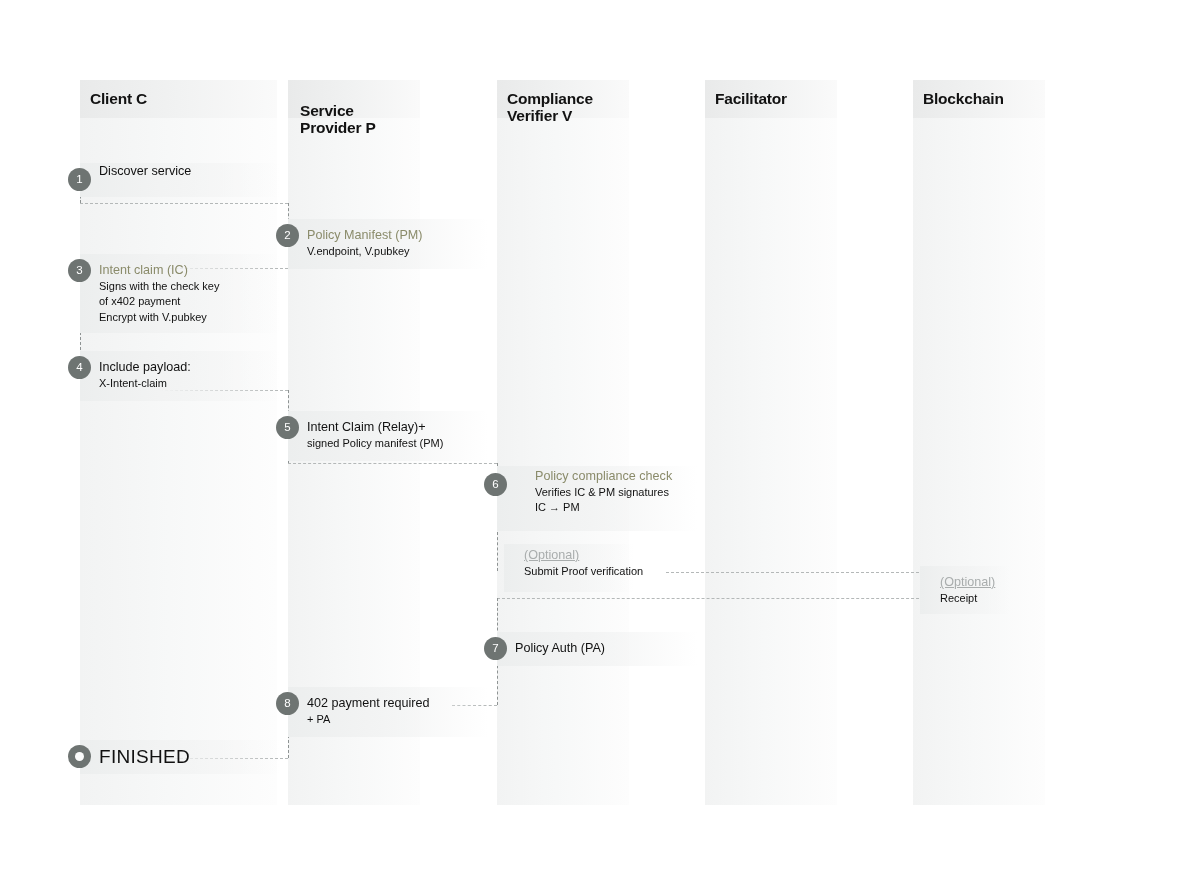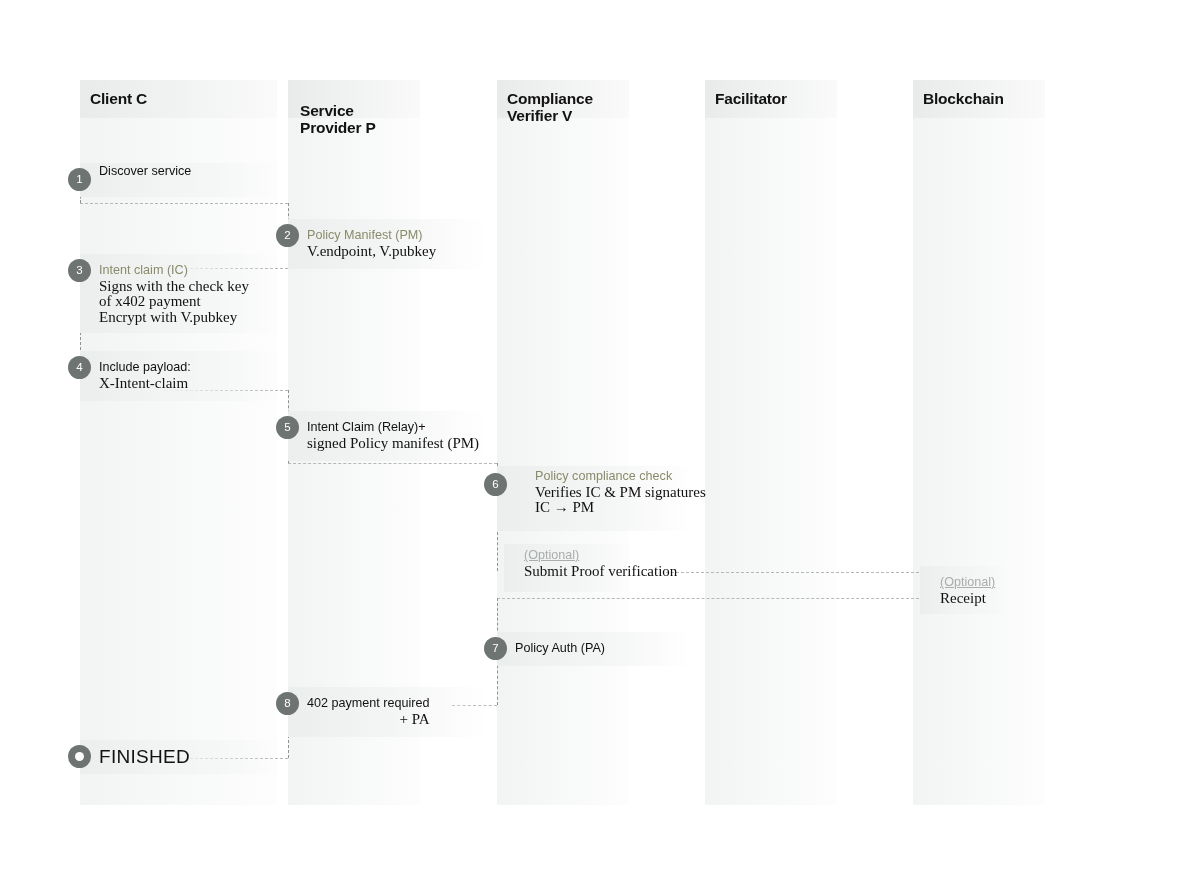--- a/index.html
+++ b/index.html
@@ -96,25 +96,24 @@
     white-space: nowrap;
   }
   .step-title.dark {
     color: #111111;
   }
   .step-title.muted {
     color: #a9adad;
     text-decoration: underline;
   }
   .step-line {
-    font-size: 15px;
+    font-size: 11px;
     line-height: 15.5px;
     color: #111111;
     white-space: nowrap;
-    font-family: Liberation Serif, serif;
   }
   .finished-label {
     font-size: 19px;
     line-height: 15.5px;
     color: #111111;
     letter-spacing: 0.3px;
     white-space: nowrap;
   }
 </style>
 </head>
@@ -212,21 +211,21 @@
         <div class="step-title muted">(Optional)</div>
         <div class="step-line">Receipt</div>
       </div>
       <div class="step-bg" style="left: 497px; top: 632px; width: 200px; height: 34px;"></div>
       <div class="badge" style="left: 484px; top: 637px;">7</div>
       <div class="step-text" style="left: 515px; top: 641px;">
         <div class="step-title dark">Policy Auth (PA)</div>
       </div>
       <div class="step-bg" style="left: 288px; top: 687px; width: 200px; height: 50px;"></div>
       <div class="badge" style="left: 276px; top: 692px;">8</div>
-      <div class="step-text" style="left: 307px; top: 696px; text-align: right;">
+      <div class="step-text" style="left: 307px; top: 696px;">
         <div class="step-title dark">402 payment required</div>
         <div class="step-line">+ PA</div>
       </div>
       <div class="step-bg" style="left: 80px; top: 740px; width: 200px; height: 34px;"></div>
       <div class="badge donut" style="left: 68px; top: 745px;"></div>
       <div class="step-text" style="left: 99px; top: 749px;">
         <div class="finished-label">FINISHED</div>
       </div>
     </div>
 

